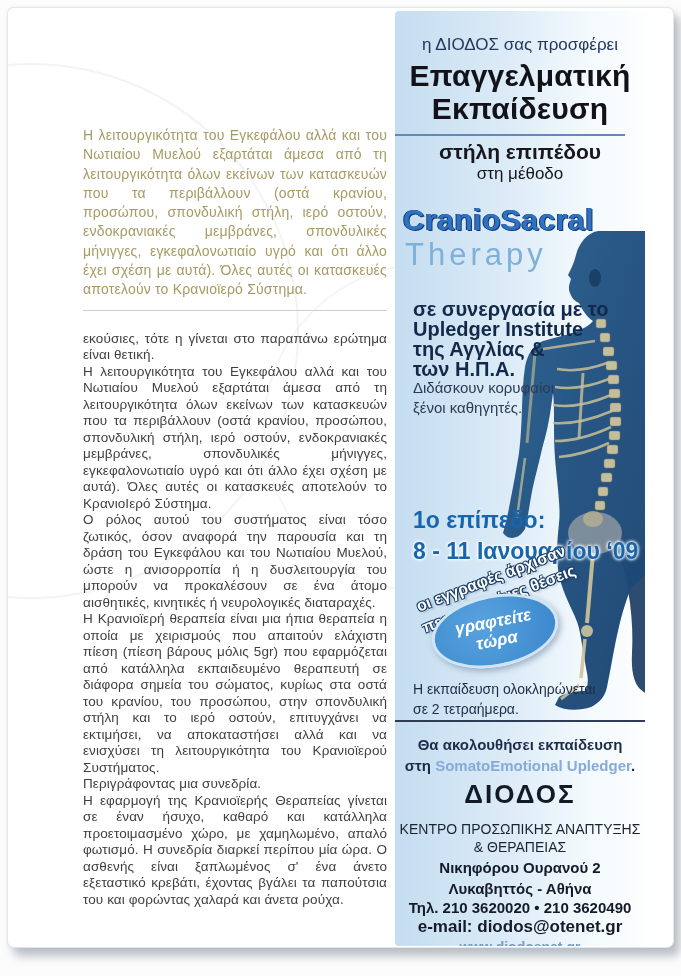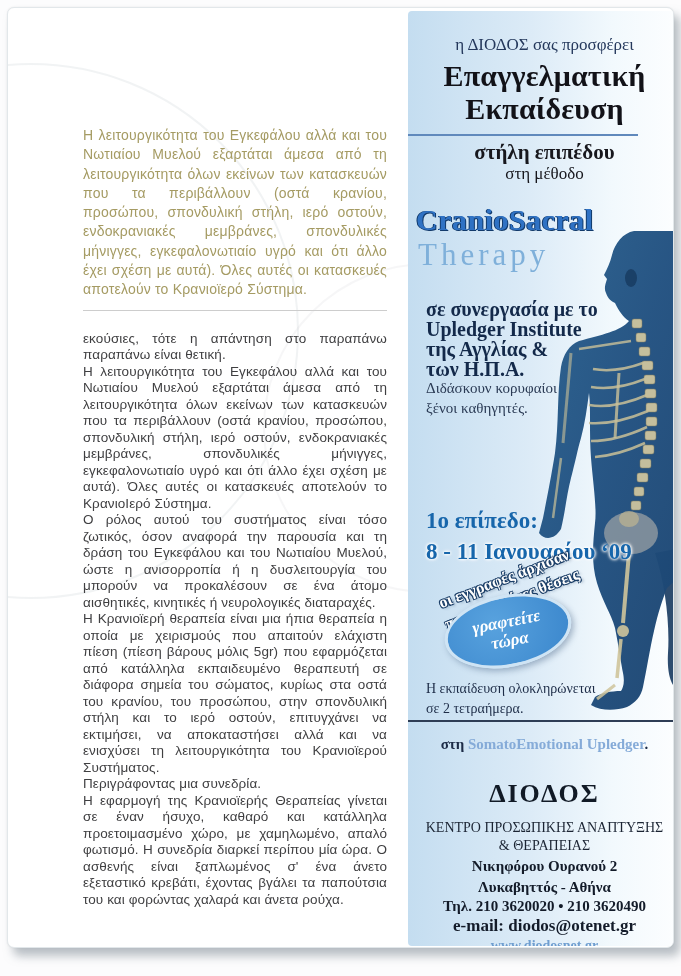--- a/index.html
+++ b/index.html
@@ -21,25 +21,24 @@
     letter-spacing:.2px;
   }
   .rule { border:none; border-top:1.5px solid #cdcdcd; margin:10px 0 20px 0; }
   .bodytext p {
     color:#3f3f41; font-size:13.5px; line-height:16.5px; text-align:justify;
     letter-spacing:.1px;
   }
 
   
   .panel {
-    position:absolute; left:400px; top:3px; width:273px; height:935px;
+    position:absolute; left:387px; top:3px; width:250px; height:935px;
     border-radius:4px;
     background:linear-gradient(to right,#c4ddf0 0%,#dcebf7 45%,#f2f9fd 75%,#fdfeff 100%);
     overflow:hidden;
-    font-family:Liberation Serif, serif;
   }
   .panel .txt { position:absolute; z-index:3; }
 
   .offer { left:0; right:0; top:24px; text-align:center; color:#24385c; font-size:17px; }
   .title { left:0; right:0; top:48px; text-align:center; color:#121218; font-size:30px; font-weight:700; line-height:33px; letter-spacing:.2px; }
   .title-underline { position:absolute; z-index:3; left:0; top:123px; width:230px; height:2px; background:#6089bc; }
   .subtitle1 { left:0; right:0; top:129px; text-align:center; color:#17171d; font-size:21px; font-weight:700; }
   .subtitle2 { left:0; right:0; top:153px; text-align:center; color:#17171d; font-size:17px; }
 
   .brand1 { left:8px; top:192px; font-size:30px; font-weight:700; color:#2f72c4;
@@ -87,21 +86,21 @@
 
 <div class="page">
 
   <div class="wm wm1"></div>
   <div class="wm wm2"></div>
 
   <div class="left-col">
     <p class="intro">Η λειτουργικότητα του Εγκεφάλου αλλά και του Νωτιαίου Μυελού εξαρτάται άμεσα από τη λειτουργικότητα όλων εκείνων των κατασκευών που τα περιβάλλουν (οστά κρανίου, προσώπου, σπονδυλική στήλη, ιερό οστούν, ενδοκρανιακές μεμβράνες, σπονδυλικές μήνιγγες, εγκεφαλονωτιαίο υγρό και ότι άλλο έχει σχέση με αυτά). Όλες αυτές οι κατασκευές αποτελούν το Κρανιοϊερό Σύστημα.</p>
     <hr class="rule">
     <div class="bodytext">
-      <p>εκούσιες, τότε η απάντηση στο παραπάνω παραπάνω είναι θετική.</p>
+      <p>εκούσιες, τότε η γίνεται στο παραπάνω ερώτημα είναι θετική.</p>
       <p>Η λειτουργικότητα του Εγκεφάλου αλλά και του Νωτιαίου Μυελού εξαρτάται άμεσα από τη λειτουργικότητα όλων εκείνων των κατασκευών που τα περιβάλλουν (οστά κρανίου, προσώπου, σπονδυλική στήλη, ιερό οστούν, ενδοκρανιακές μεμβράνες, σπονδυλικές μήνιγγες, εγκεφαλονωτιαίο υγρό και ότι άλλο έχει σχέση με αυτά). Όλες αυτές οι κατασκευές αποτελούν το ΚρανιοΙερό Σύστημα.</p>
       <p>Ο ρόλος αυτού του συστήματος είναι τόσο ζωτικός, όσον αναφορά την παρουσία και τη δράση του Εγκεφάλου και του Νωτιαίου Μυελού, ώστε η ανισορροπία ή η δυσλειτουργία του μπορούν να προκαλέσουν σε ένα άτομο αισθητικές, κινητικές ή νευρολογικές διαταραχές.</p>
       <p>Η Κρανιοϊερή θεραπεία είναι μια ήπια θεραπεία η οποία με χειρισμούς που απαιτούν ελάχιστη πίεση (πίεση βάρους μόλις 5gr) που εφαρμόζεται από κατάλληλα εκπαιδευμένο θεραπευτή σε διάφορα σημεία του σώματος, κυρίως στα οστά του κρανίου, του προσώπου, στην σπονδυλική στήλη και το ιερό οστούν, επιτυγχάνει να εκτιμήσει, να αποκαταστήσει αλλά και να ενισχύσει τη λειτουργικότητα του Κρανιοϊερού Συστήματος.</p>
       <p>Περιγράφοντας μια συνεδρία.</p>
       <p>Η εφαρμογή της Κρανιοϊερής Θεραπείας γίνεται σε έναν ήσυχο, καθαρό και κατάλληλα προετοιμασμένο χώρο, με χαμηλωμένο, απαλό φωτισμό. Η συνεδρία διαρκεί περίπου μία ώρα. Ο ασθενής είναι ξαπλωμένος σ' ένα άνετο εξεταστικό κρεβάτι, έχοντας βγάλει τα παπούτσια του και φορώντας χαλαρά και άνετα ρούχα.</p>
     </div>
   </div>
 
   <div class="panel">
 
@@ -228,20 +227,21 @@
     </div>
 
     <div class="txt completion">
       <div>Η εκπαίδευση ολοκληρώνεται</div>
       <div>σε 2 τετραήμερα.</div>
     </div>
 
     <div class="divider"></div>
 
     <div class="txt follow">
+      <div>Θα ακολουθήσει εκπαίδευση</div>
       <div><span>στη </span><span class="hl">SomatoEmotional Upledger</span><span>.</span></div>
     </div>
 
     <div class="txt footer">
       <div class="org-name">ΔΙΟΔΟΣ</div>
       <div class="org-desc">
         <div>ΚΕΝΤΡΟ ΠΡΟΣΩΠΙΚΗΣ ΑΝΑΠΤΥΞΗΣ</div>
         <div>&amp; ΘΕΡΑΠΕΙΑΣ</div>
       </div>
       <div class="addr">Νικηφόρου Ουρανού 2</div>

